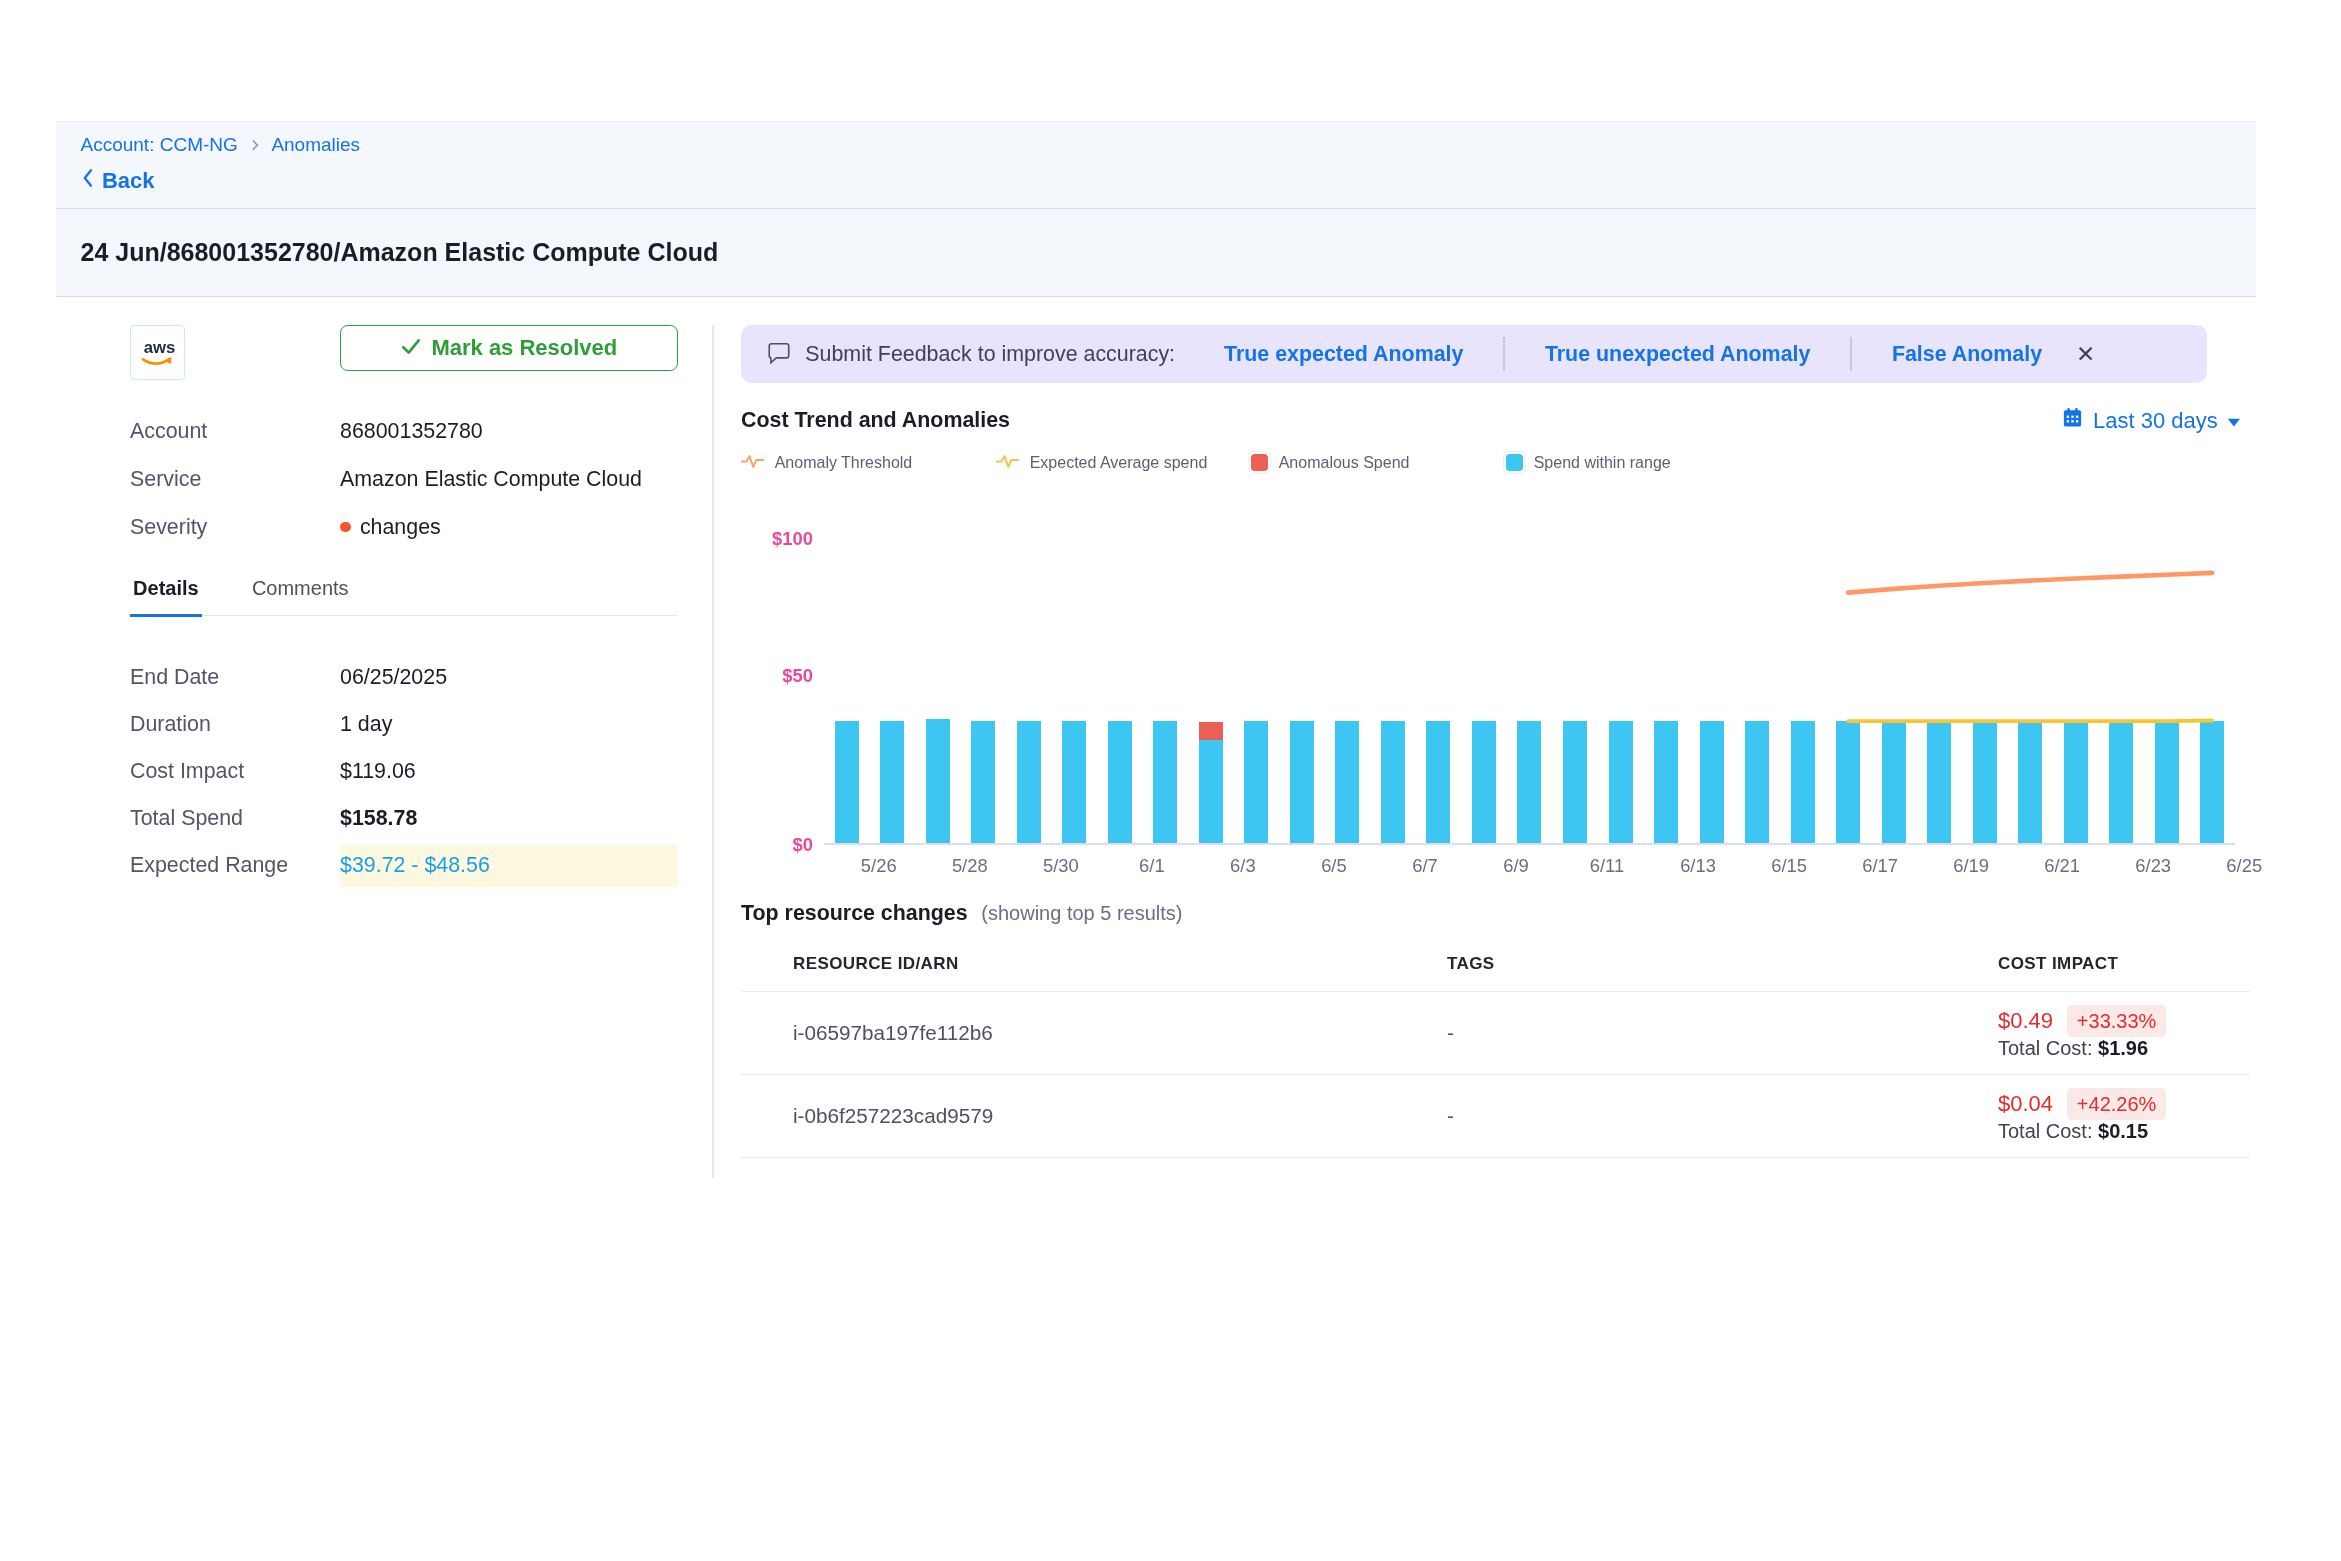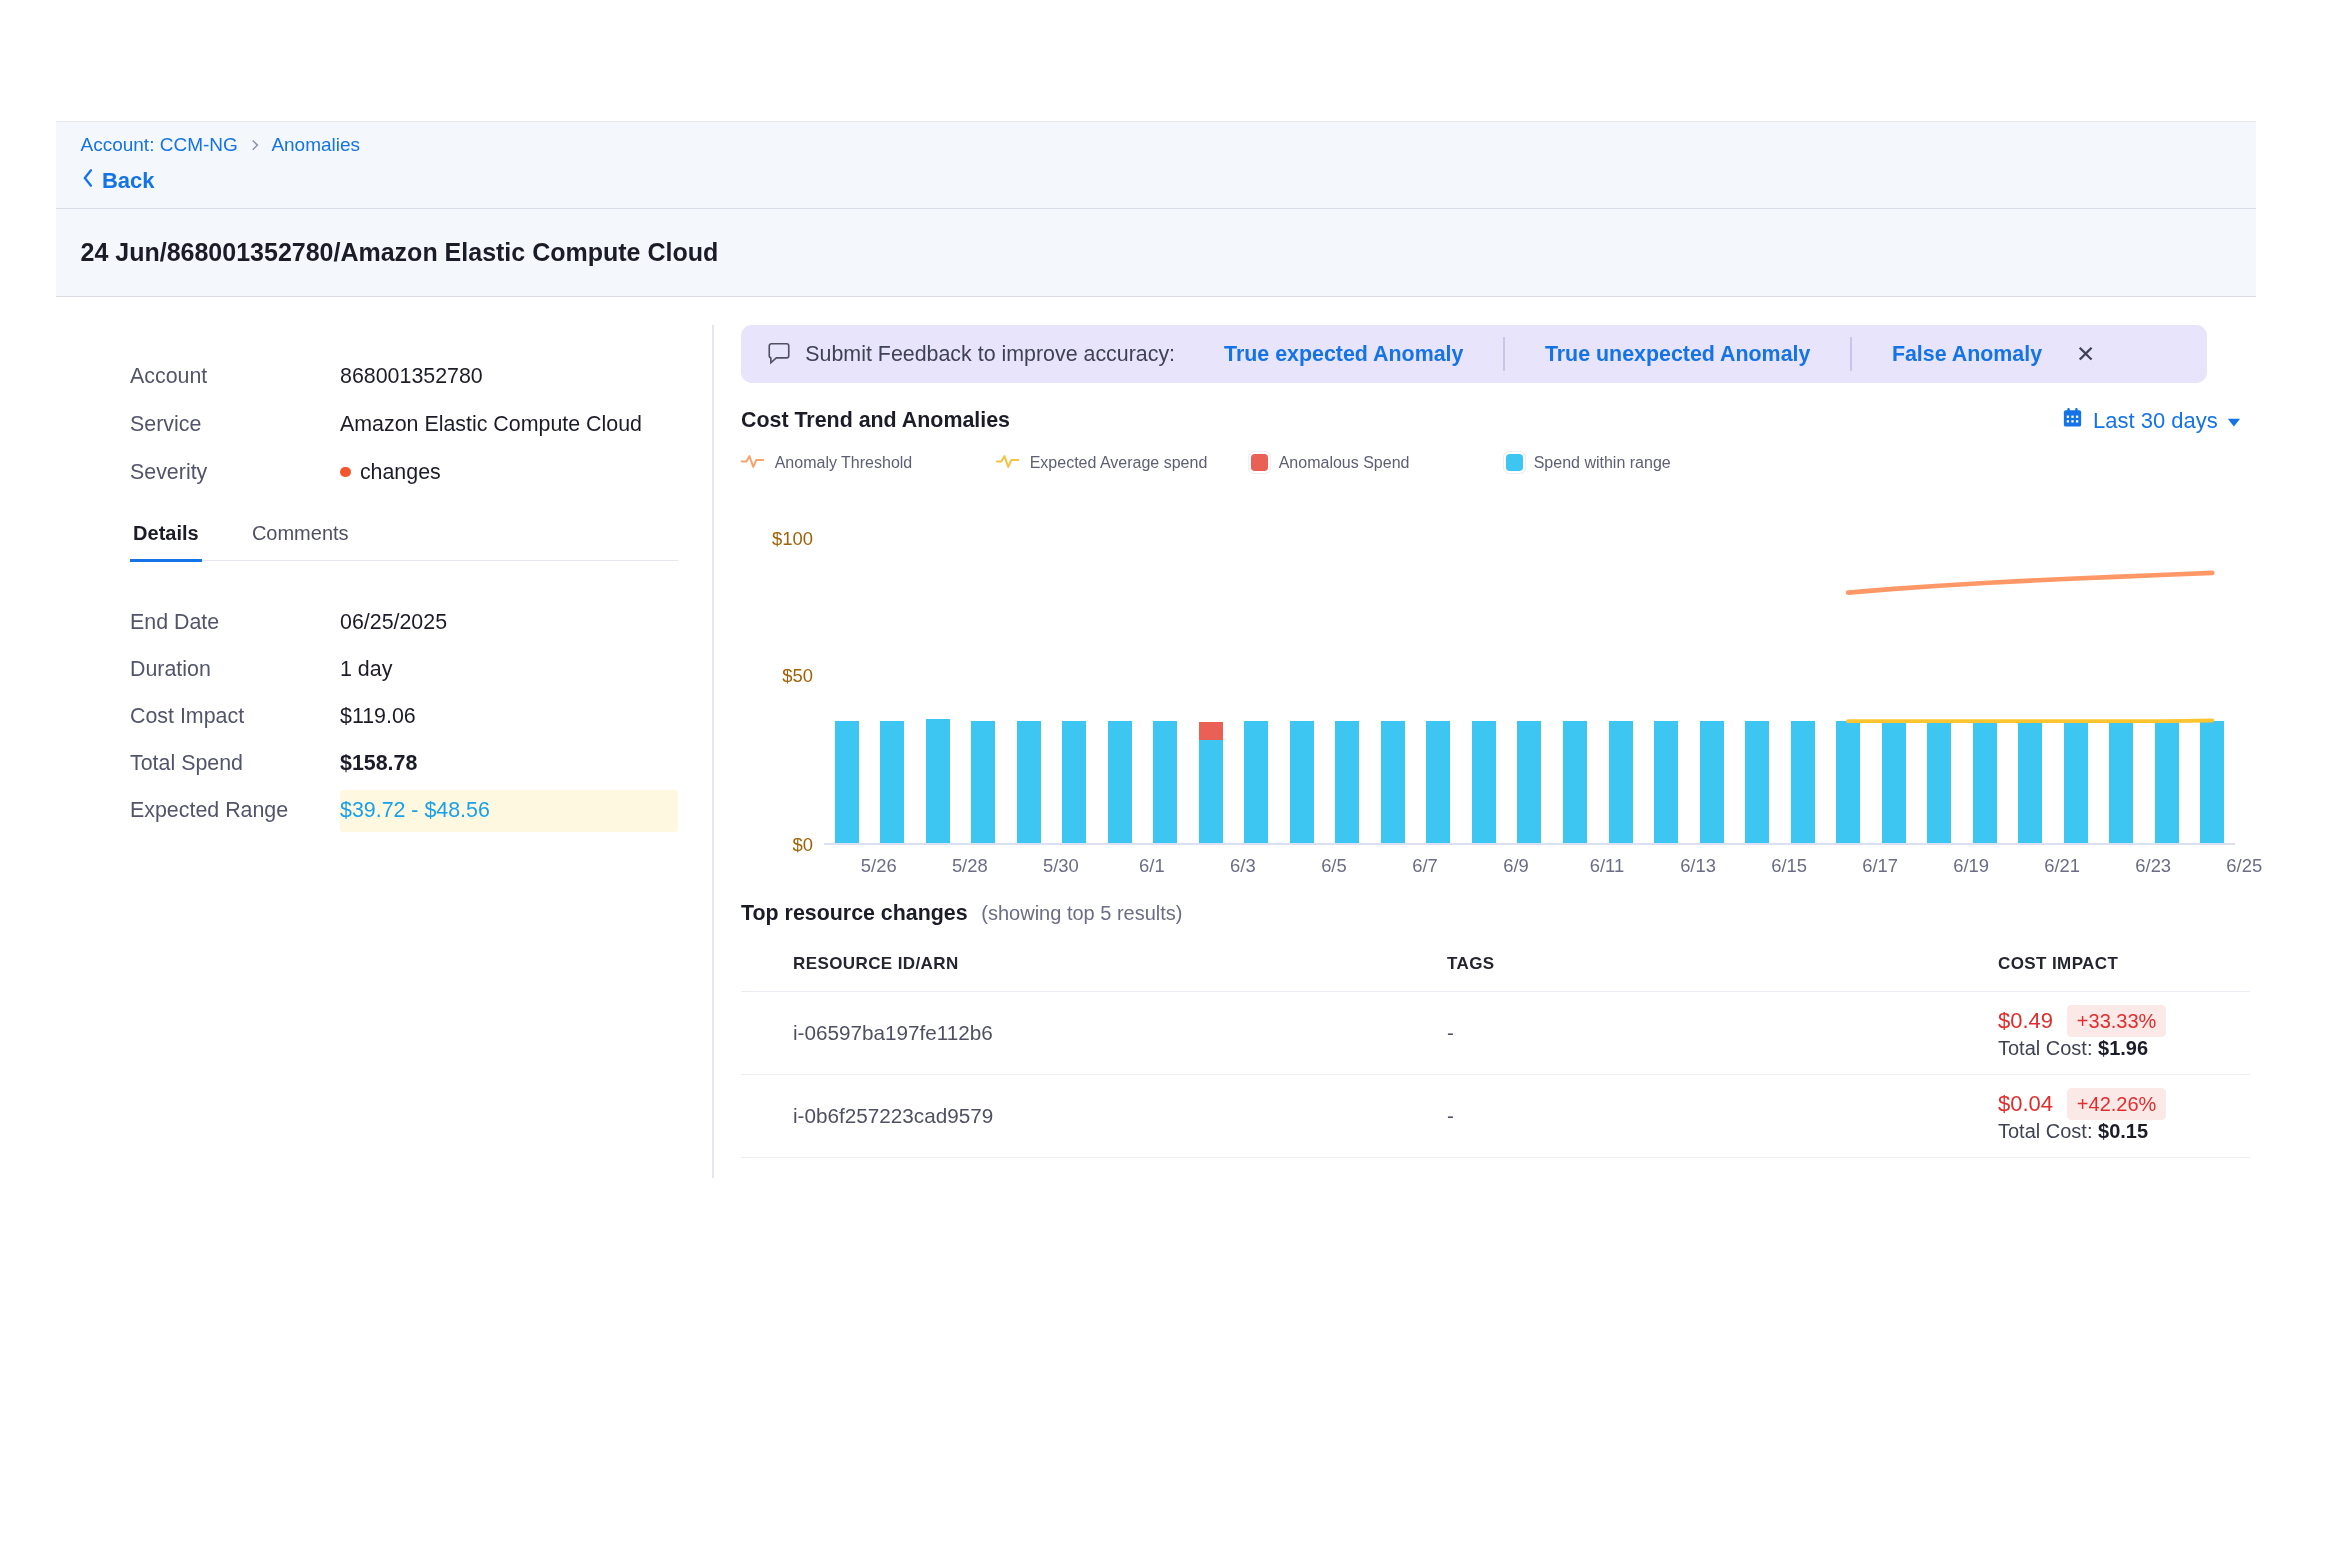--- a/index.html
+++ b/index.html
@@ -67,21 +67,21 @@
   .range-picker { display:flex; align-items:center; gap:9.2px; color:#1473E6;
     font-size:22px; cursor:pointer; margin-right:9.2px; }
   .legend { margin-top:17px; display:flex; align-items:center; height:21.4px; }
   .legend-item { display:flex; align-items:center; gap:10.7px; width:255px; cursor:pointer; }
   .legend-label { font-size:16px; color:#5D5F72; }
   .legend-sq { width:17px; height:17px; border-radius:3.8px; box-shadow:0 0 0 2.3px #ffffff, 0 0 0 3.1px #E8E8F0; }
 
   
   .chart-wrap { position:relative; margin-top:64px; margin-left:83px; width:1411px; }
   .y-tick { position:absolute; right:1422px; width:61px; text-align:right;
-    font-size:18.4px; color:#a16207; }
+    font-size:18.4px; color:#ec4899;font-weight:bold; }
   .plot { position:relative; width:1411px; height:308px; border-bottom:2.3px solid #DBDFF2; }
   .bars { position:absolute; left:0; bottom:0; width:1411px; height:308px;
     display:flex; align-items:flex-end; }
   .bar-slot { flex:1; display:flex; justify-content:center; align-items:flex-end; }
   .bar { width:24px; display:flex; flex-direction:column; justify-content:flex-end; }
   .seg-within { background:#3EC6F2; }
   .seg-anom { background:#EA6054; }
   .chart-lines { position:absolute; left:0; top:0; pointer-events:none; }
   .x-labels { display:flex; width:1411px; margin-top:9.2px;margin-left:32px; }
   .x-slot { flex:1; text-align:center; font-size:18.4px; color:#6B6D85; }
@@ -131,20 +131,37 @@
       </a>
     </div>
     <div class="header-row2">
       <h1 class="page-title">24 Jun/868001352780/Amazon Elastic Compute Cloud</h1>
     </div>
   </header>
 
   <div class="v-divider"></div>
 
   <aside class="left-panel">
+    <div class="panel-top">
+      <div class="aws-box">
+        <svg width="41" height="35" viewBox="0 0 54 46">
+          <text x="9" y="24" font-size="22" font-weight="bold" fill="#252F3E" font-family="Liberation Sans, sans-serif">aws</text>
+          <path d="M8 32 Q 26 44 43 31" stroke="#F79400" stroke-width="3.6" fill="none" stroke-linecap="round"></path>
+          <path d="M38 35 L46 29.5 L44.2 38.5 Z" fill="#F79400"></path>
+        </svg>
+      </div>
+      <button class="resolve-btn">
+        <span>
+          <svg width="20" height="17" viewBox="0 0 26 22">
+              <polyline points="3,12 10,19 23,3" fill="none" stroke="#2E9E38" stroke-width="3.4" stroke-linecap="round" stroke-linejoin="round"></polyline>
+            </svg>
+        </span>
+        <span>Mark as Resolved</span>
+      </button>
+    </div>
 
     <div class="kv first">
       <span class="k">Account</span>
       <span class="v">868001352780</span>
     </div>
     <div class="kv next">
       <span class="k">Service</span>
       <span class="v">Amazon Elastic Compute Cloud</span>
     </div>
     <div class="kv next">

